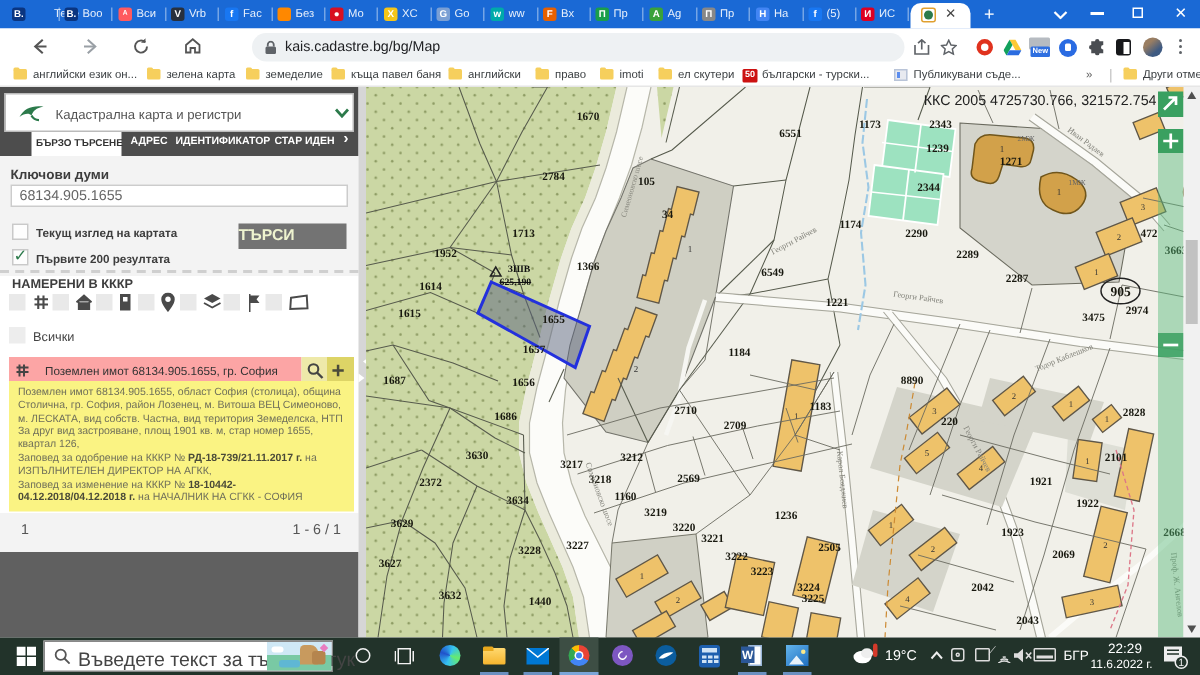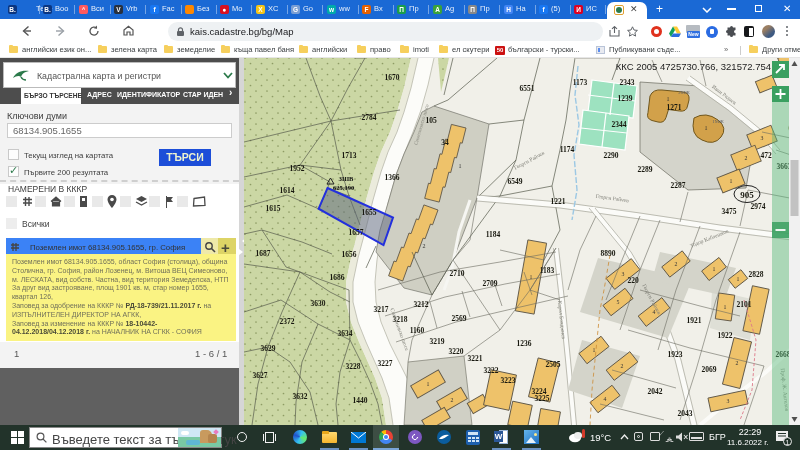--- a/index.html
+++ b/index.html
@@ -12,21 +12,21 @@
 .bm{position:absolute;top:1px;font-size:7.6px;color:#3c4043;white-space:nowrap}
 .fold{position:absolute;top:2px;width:9px;height:7px;background:#f6cf5d;border-radius:1px}
 .fold:before{content:"";position:absolute;left:0;top:-1.5px;width:4px;height:2px;background:#f6cf5d;border-radius:1px 1px 0 0}
 #panel{left:0;top:58px;width:239px;height:367px;background:#fff}
 #paneltop{position:absolute;left:0;top:0;width:239px;height:46px;background:#4d4d4d}
 #phead{position:absolute;left:3px;top:4px;width:233px;height:26px;background:#fff;border:1px solid #bbb}
 #ptabs{position:absolute;left:0;top:30px;width:239px;height:16px}
 .ptab{position:absolute;top:3px;font-size:7px;font-weight:bold;color:#fff}
 #pform{position:absolute;left:0;top:46px;width:239px;height:80px;background:#f3f3f3}
 .cb{position:absolute;width:11px;height:11px;background:#fdfdfd;border:1px solid #c9c9c9}
-.lbl{position:absolute;font-size:7.8px;font-weight:normal;color:#3d3d3d;white-space:nowrap}
+.lbl{position:absolute;font-size:7.8px;font-weight:bold;color:#3d3d3d;white-space:nowrap}
 #found{position:absolute;left:0;top:126px;width:239px;height:165px;background:#fff}
 .gcb{position:absolute;width:11px;height:11px;background:#e9e9e9}
 #yellowbox{position:absolute;left:6px;top:196px;width:230px;height:87px;background:#faf383;color:#70705a;font-size:7px;line-height:8.8px;padding:4px 6px;overflow:hidden;white-space:nowrap}
 #yellowbox b{color:#4a4a38}
 #pagerow{position:absolute;left:0;top:284px;width:239px;height:26px;background:#f3f3f3}
 #pbot{position:absolute;left:0;top:310px;width:239px;height:57px;background:#606060}
 #divider{left:239px;top:58px;width:5px;height:367px;background:#d6d6d6}
 #mapwrap{left:244px;top:58px;width:556px;height:367px}
 #taskbar{left:0;top:425px;width:800px;height:25px;background:#22332a}
 .trtxt{color:#fff;position:absolute;font-size:8.5px}
@@ -197,21 +197,21 @@
   </div>
   <div id="pform">
     <div class="lbl" style="left:7px;top:7px;font-size:9px">Ключови думи</div>
     <div class="abs" style="left:7px;top:19px;width:225px;height:15px;background:#fff;border:1px solid #ccc"></div>
     <div class="abs" style="left:13px;top:21px;font-size:9.5px;color:#666">68134.905.1655</div>
     <div class="cb" style="left:8px;top:45px"></div>
     <div class="lbl" style="left:24px;top:47px">Текущ изглед на картата</div>
     <div class="cb" style="left:8px;top:62px"></div>
     <div class="abs" style="left:9px;top:60px;color:#2c7a4b;font-size:11px">✓</div>
     <div class="lbl" style="left:24px;top:64px">Първите 200 резултата</div>
-    <div class="abs" style="left:159px;top:45px;width:52px;height:17px;background:#1d4ed8;color:#eef3cf;font-weight:bold;font-size:10.5px;text-align:center;line-height:17px">ТЪРСИ</div>
+    <div class="abs" style="left:159px;top:45px;width:72px;height:17px;background:#737373;color:#eef3cf;font-weight:bold;font-size:10.5px;line-height:17px">ТЪРСИ</div>
     <div class="abs" style="left:0;top:76px;width:239px;border-top:2px dashed #cfcfcf"></div>
   </div>
   <div id="found">
     <div class="lbl" style="left:8px;top:0px;font-size:8.5px">НАМЕРЕНИ В КККР</div>
 <div class="gcb" style="left:6px;top:12px"></div>
 <svg class="abs" style="left:22px;top:12px" width="11" height="11" viewBox="0 0 11 11">
         <path d="M1 3.5h9M1 7h9M3.5 1v9M7 1v9" stroke="#4a4a4a" stroke-width="1.4"></path>
       </svg>
 <div class="gcb" style="left:35px;top:12px"></div>
 <svg class="abs" style="left:50px;top:12px" width="12" height="11" viewBox="0 0 12 11">
@@ -234,21 +234,21 @@
 <svg class="abs" style="left:164px;top:11px" width="10" height="13" viewBox="0 0 10 13">
         <path d="M2 13V1h1v1h6l-2 2.5L9 7H3v6z" fill="#4a4a4a"></path>
       </svg>
 <div class="gcb" style="left:177px;top:12px"></div>
 <svg class="abs" style="left:192px;top:12px" width="14" height="11" viewBox="0 0 14 11">
         <path d="M2 2.5L12.5 1 13 9.5 1.5 10z" fill="none" stroke="#4a4a4a" stroke-width="1.3"></path>
       </svg>
 <div class="gcb" style="left:6px;top:34px;background:#ededed"></div>
 <div class="abs" style="left:22px;top:35px;font-size:8.5px;color:#444">Всички</div>
   </div>
-  <div class="abs" style="left:6px;top:180px;width:195px;height:18px;background:#3b82f6">
+  <div class="abs" style="left:6px;top:180px;width:195px;height:18px;background:#fca5a5">
     <svg class="abs" style="left:4px;top:4px" width="10" height="10" viewBox="0 0 10 10">
         <path d="M1 3h8M1 6h8M3 1v8M6 1v8" stroke="#444" stroke-width="1.3"></path>
       </svg>
     <div class="abs" style="left:24px;top:5px;font-size:7.8px;color:#333;white-space:nowrap">Поземлен имот 68134.905.1655, гр. София</div>
   </div>
   <div class="abs" style="left:201px;top:180px;width:17px;height:18px;background:#eee9a9">
     <svg class="abs" style="left:3px;top:3px" width="12" height="12" viewBox="0 0 12 12">
         <circle cx="5" cy="5" r="3.2" stroke="#444" stroke-width="1.4" fill="none"></circle>
         <path d="M7.5 7.5L11 11" stroke="#444" stroke-width="1.6"></path>
       </svg>

